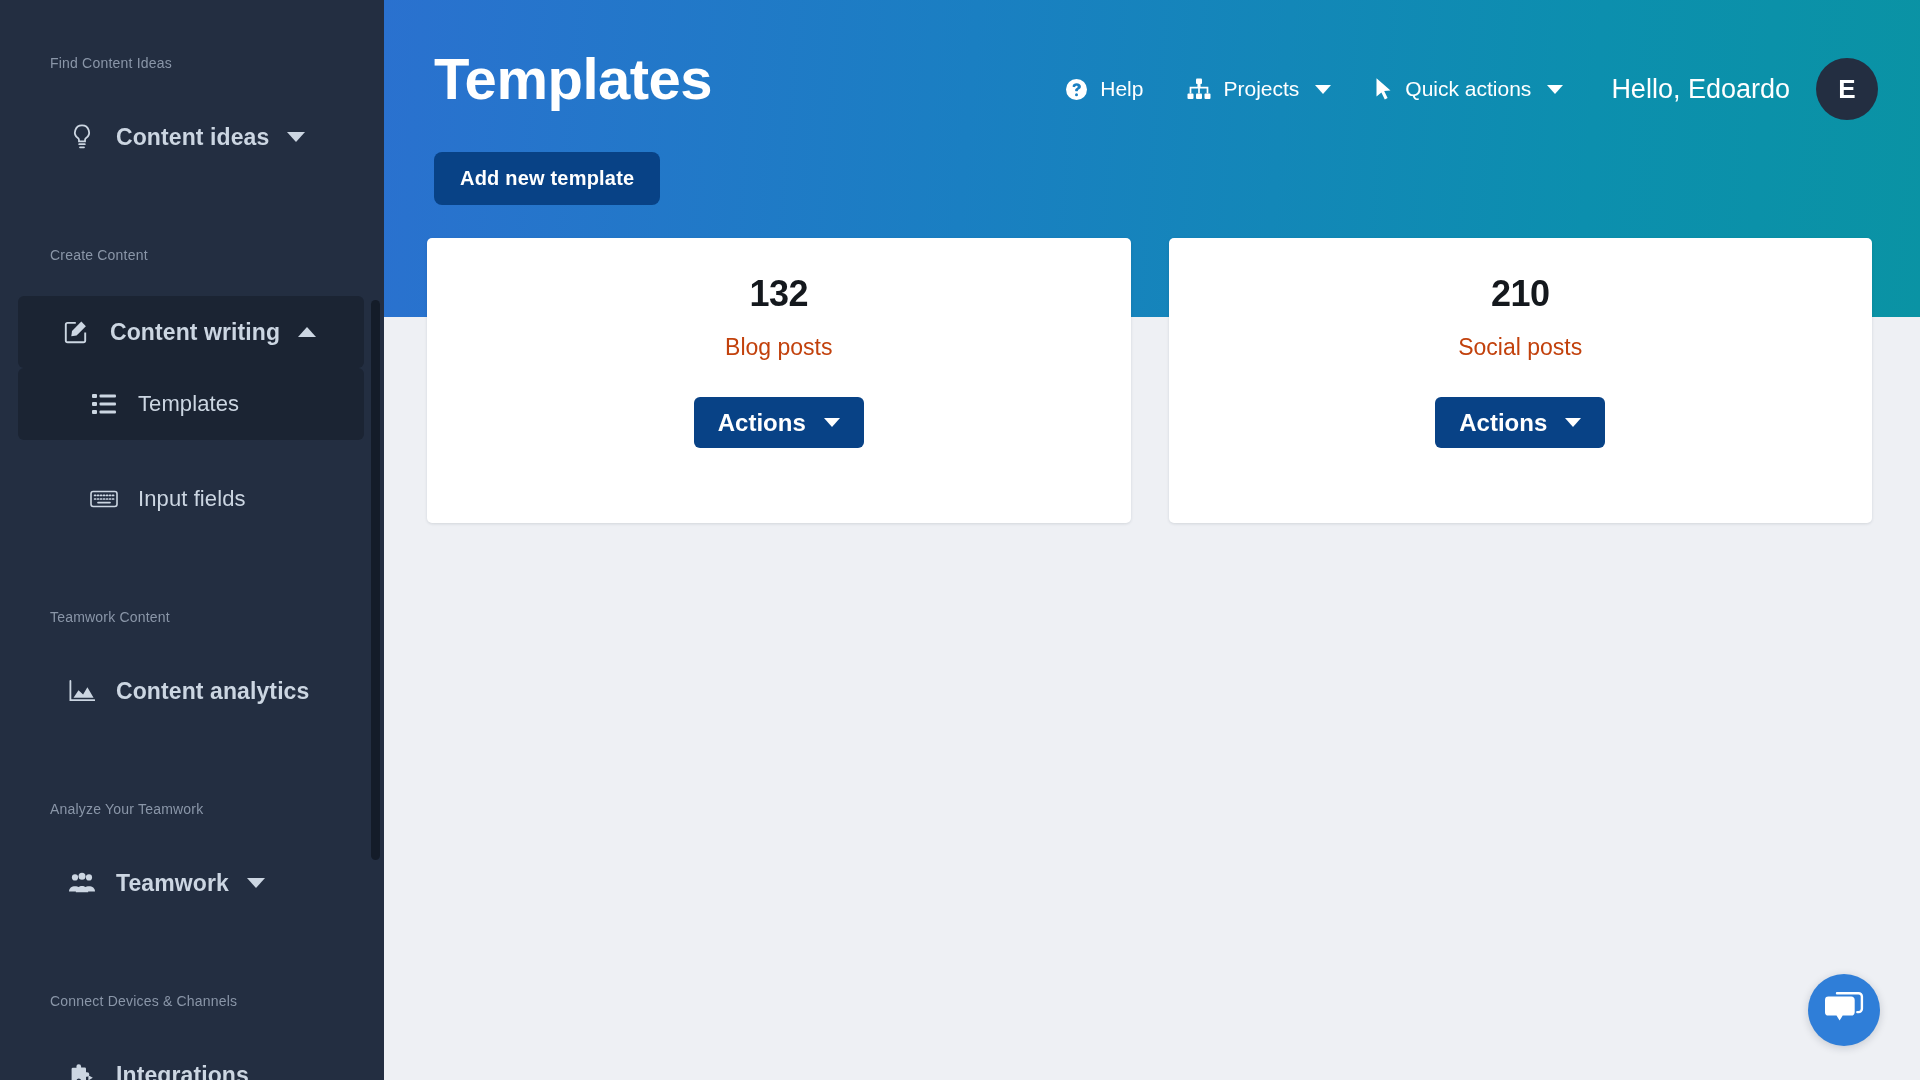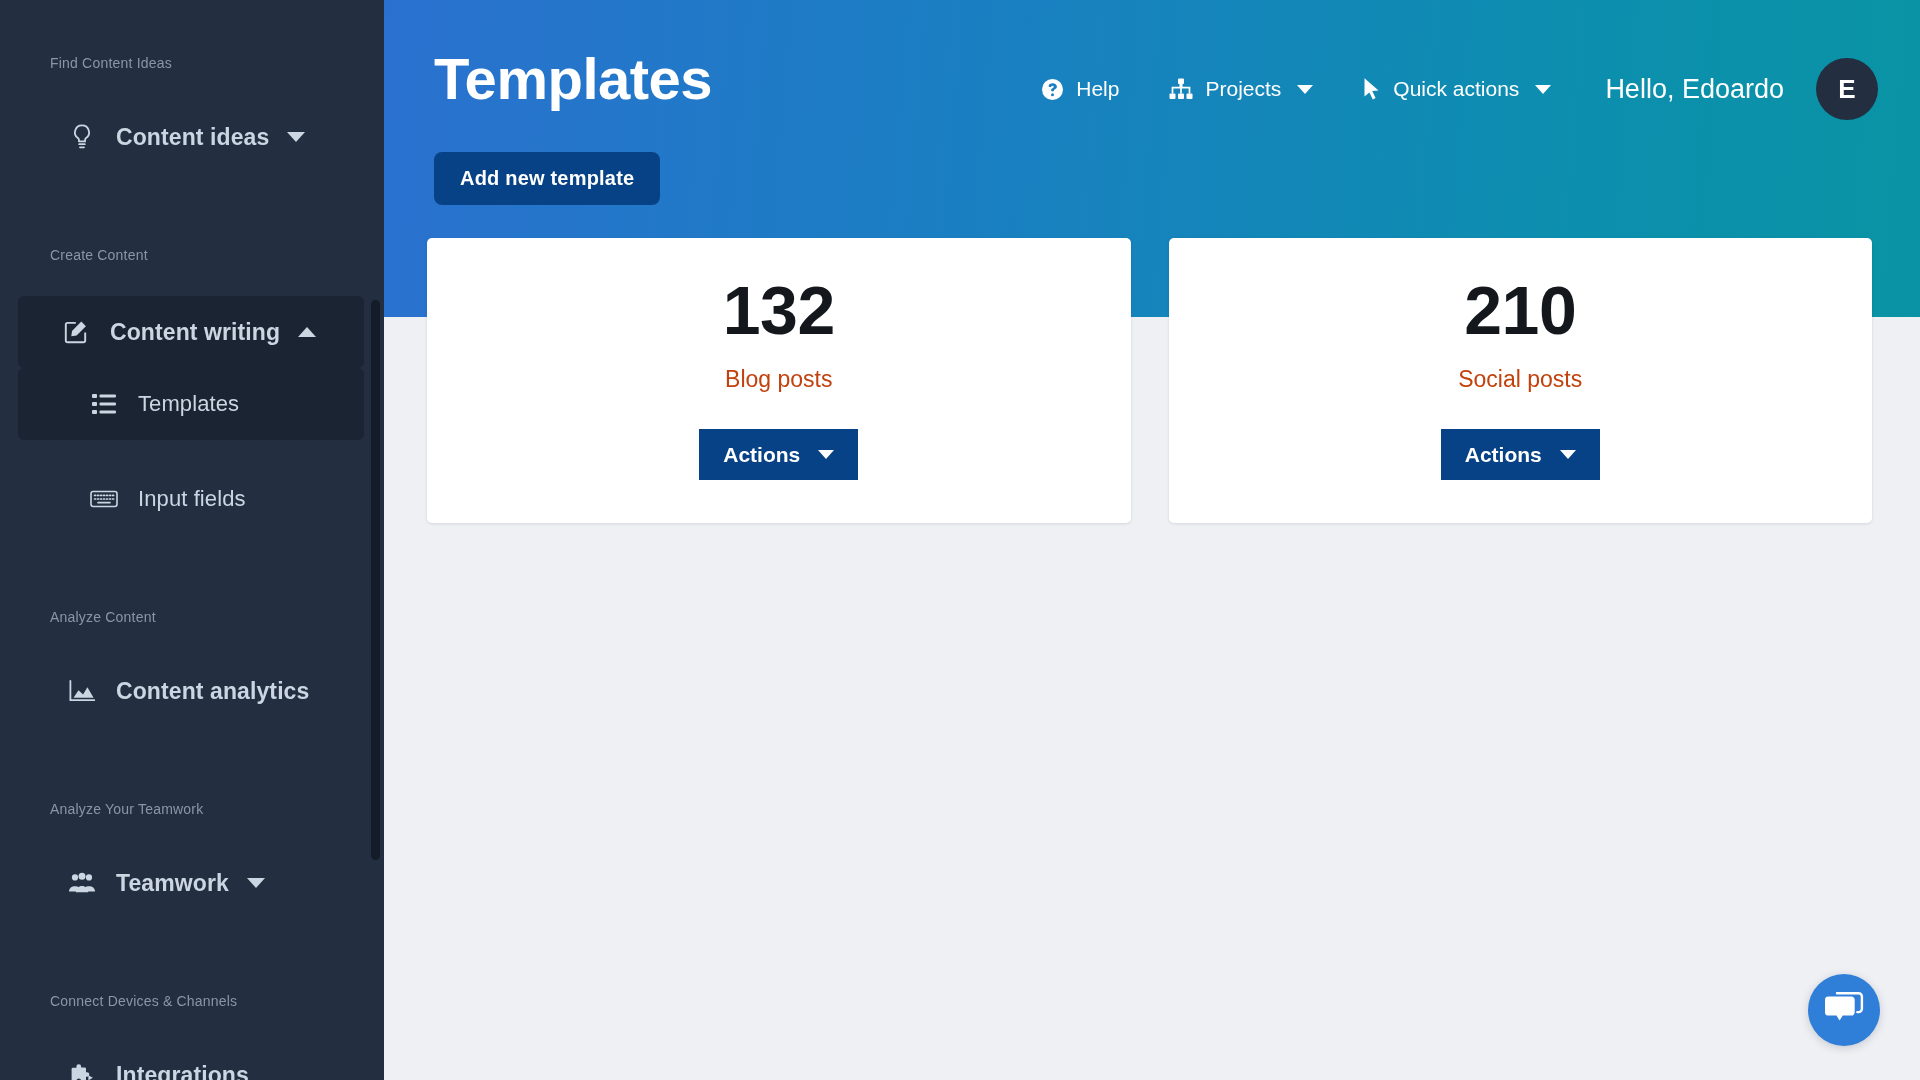--- a/index.html
+++ b/index.html
@@ -126,21 +126,21 @@
     margin: 50px 0 0 50px;
     line-height: 1;
   }
 
   .topnav {
     position: absolute;
     top: 58px;
     right: 42px;
     display: flex;
     align-items: center;
-    gap: 6px;
+    gap: 0;
   }
   .topnav-item {
     display: flex;
     align-items: center;
     color: #ffffff;
     font-size: 21px;
     font-weight: 500;
     cursor: pointer;
     margin-left: 44px;
     white-space: nowrap;
@@ -211,40 +211,40 @@
     background: #ffffff;
     border-radius: 5px;
     height: 285px;
     box-shadow: 0 1px 3px rgba(18,30,50,.12);
     display: flex;
     flex-direction: column;
     align-items: center;
     padding-top: 38px;
   }
   .card-value {
-    font-size: 68px;
+    font-size: 36px;
     font-weight: 700;
     color: #14181d;
     line-height: 1;
     letter-spacing: -0.5px;
   }
   .card-label {
     margin-top: 22px;
     font-size: 23px;
     color: #c2410c;
     font-weight: 400;
   }
   .btn-actions {
     margin-top: 36px;
     background: #084286;
     color: #ffffff;
-    font-size: 21px;
+    font-size: 24px;
     font-weight: 700;
     border: none;
-    border-radius: 0;
+    border-radius: 6px;
     height: 51px;
     padding: 0 24px;
     display: inline-flex;
     align-items: center;
     cursor: pointer;
     font-family: "Liberation Sans", sans-serif;
   }
   .btn-actions .ba-caret {
     margin-left: 18px;
     width: 0; height: 0;
@@ -325,21 +325,21 @@
         <svg width="28" height="20" viewBox="0 0 28 20" fill="none" stroke="#ccd6e2" stroke-width="1.6">
           <rect x="1" y="2.5" width="26" height="15" rx="2.2"></rect>
           <path d="M4.6 6.4h1M7.6 6.4h1M10.6 6.4h1M13.6 6.4h1M16.6 6.4h1M19.6 6.4h1M22.6 6.4h1M4.6 10h1M7.6 10h1M10.6 10h1M13.6 10h1M16.6 10h1M19.6 10h1M22.6 10h1M8 13.6h12" stroke-linecap="round" stroke-width="1.7"></path>
         </svg>
       </span>
       <span>Input fields</span>
     </div>
 
     <div class="sb-gap-lg"></div>
 
-    <div class="sb-section-label">Analyze Content</div>
+    <div class="sb-section-label">Teamwork Content</div>
 
     <div class="sb-item">
       <span class="sb-icon">
         <svg width="26" height="22" viewBox="0 0 26 22" fill="none">
           <path d="M1.4 1v19.2h24" stroke="#ccd6e2" stroke-width="1.8" stroke-linecap="round"></path>
           <path d="M4.5 17.8l5-7.6 4.6 4.4 4.3-7.3 6.2 10.5z" fill="#ccd6e2"></path>
         </svg>
       </span>
       <span>Content analytics</span>
     </div>

